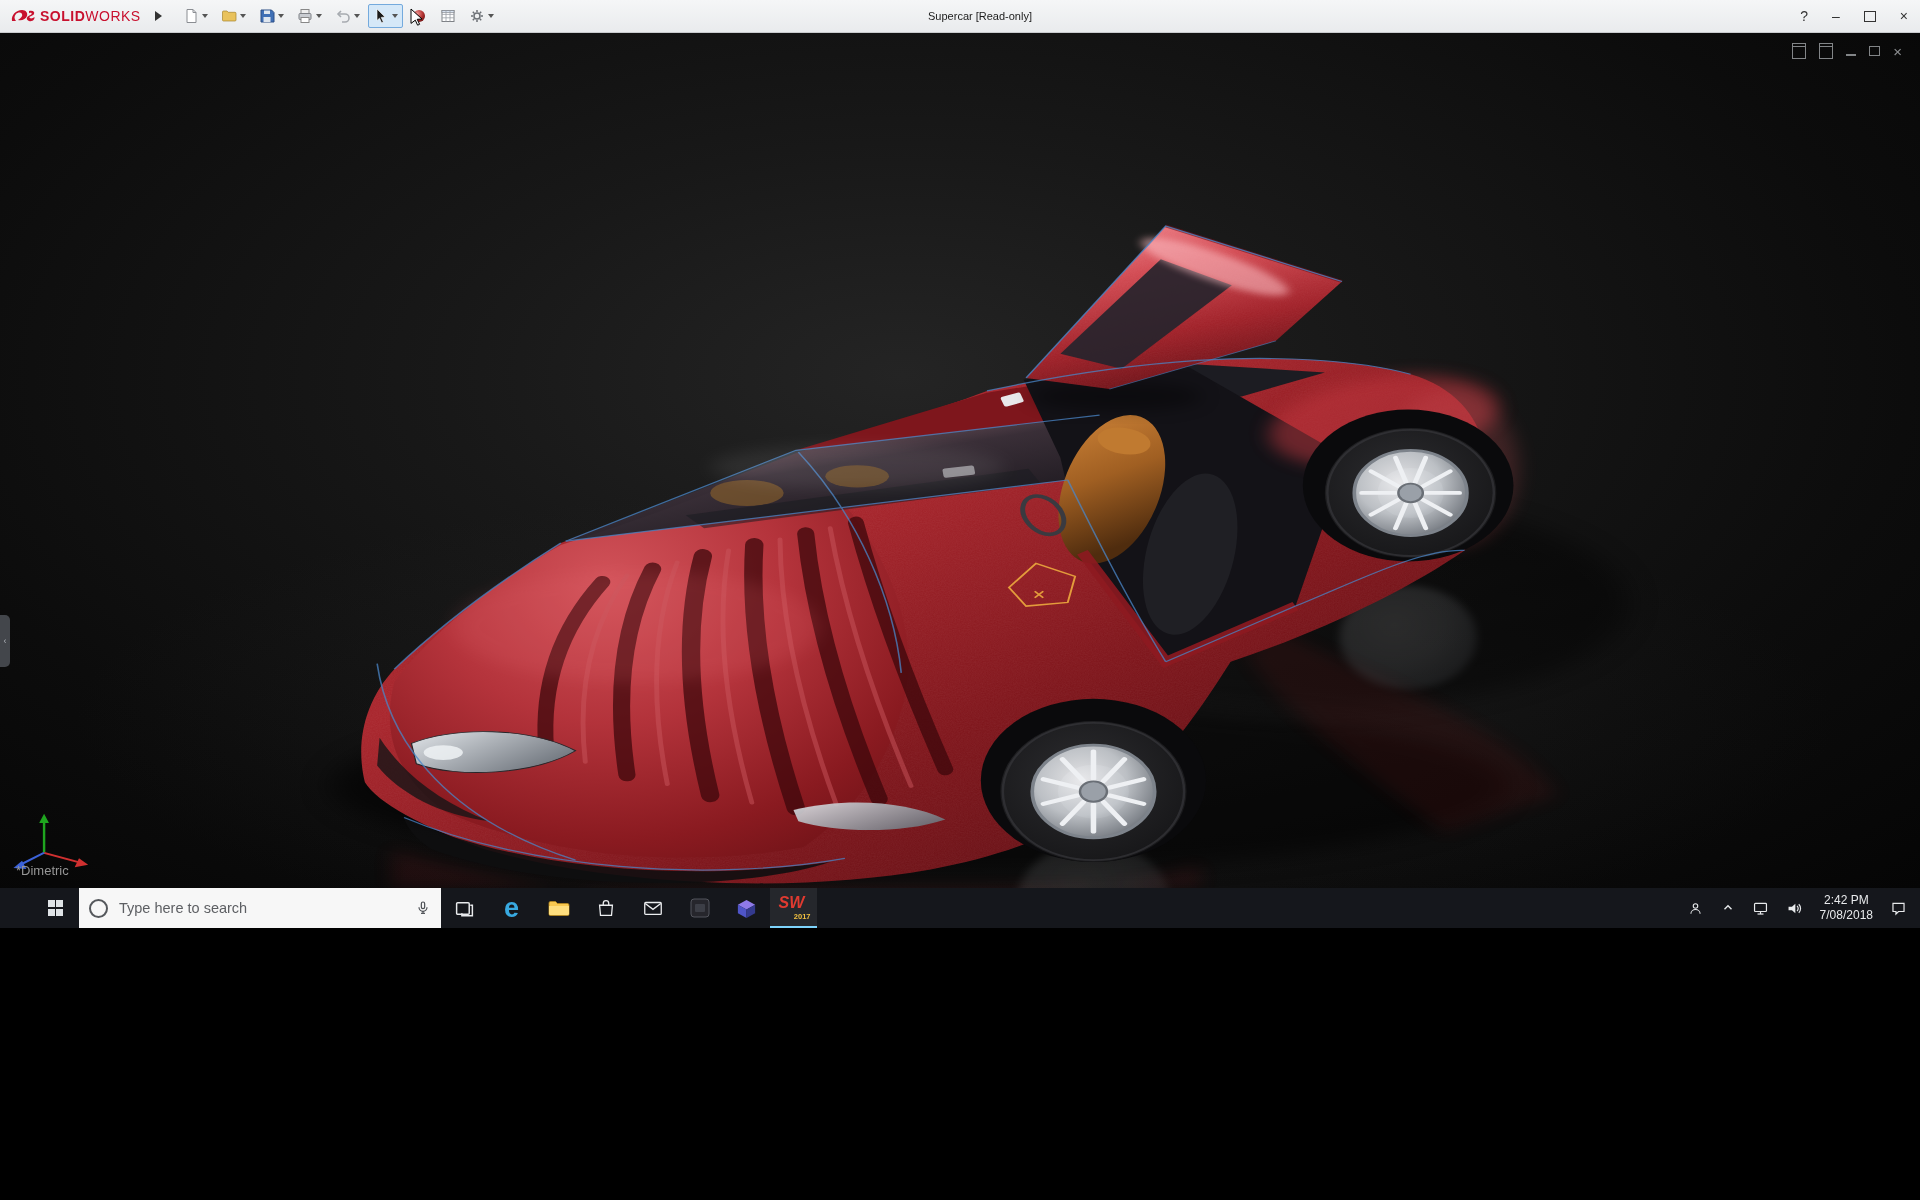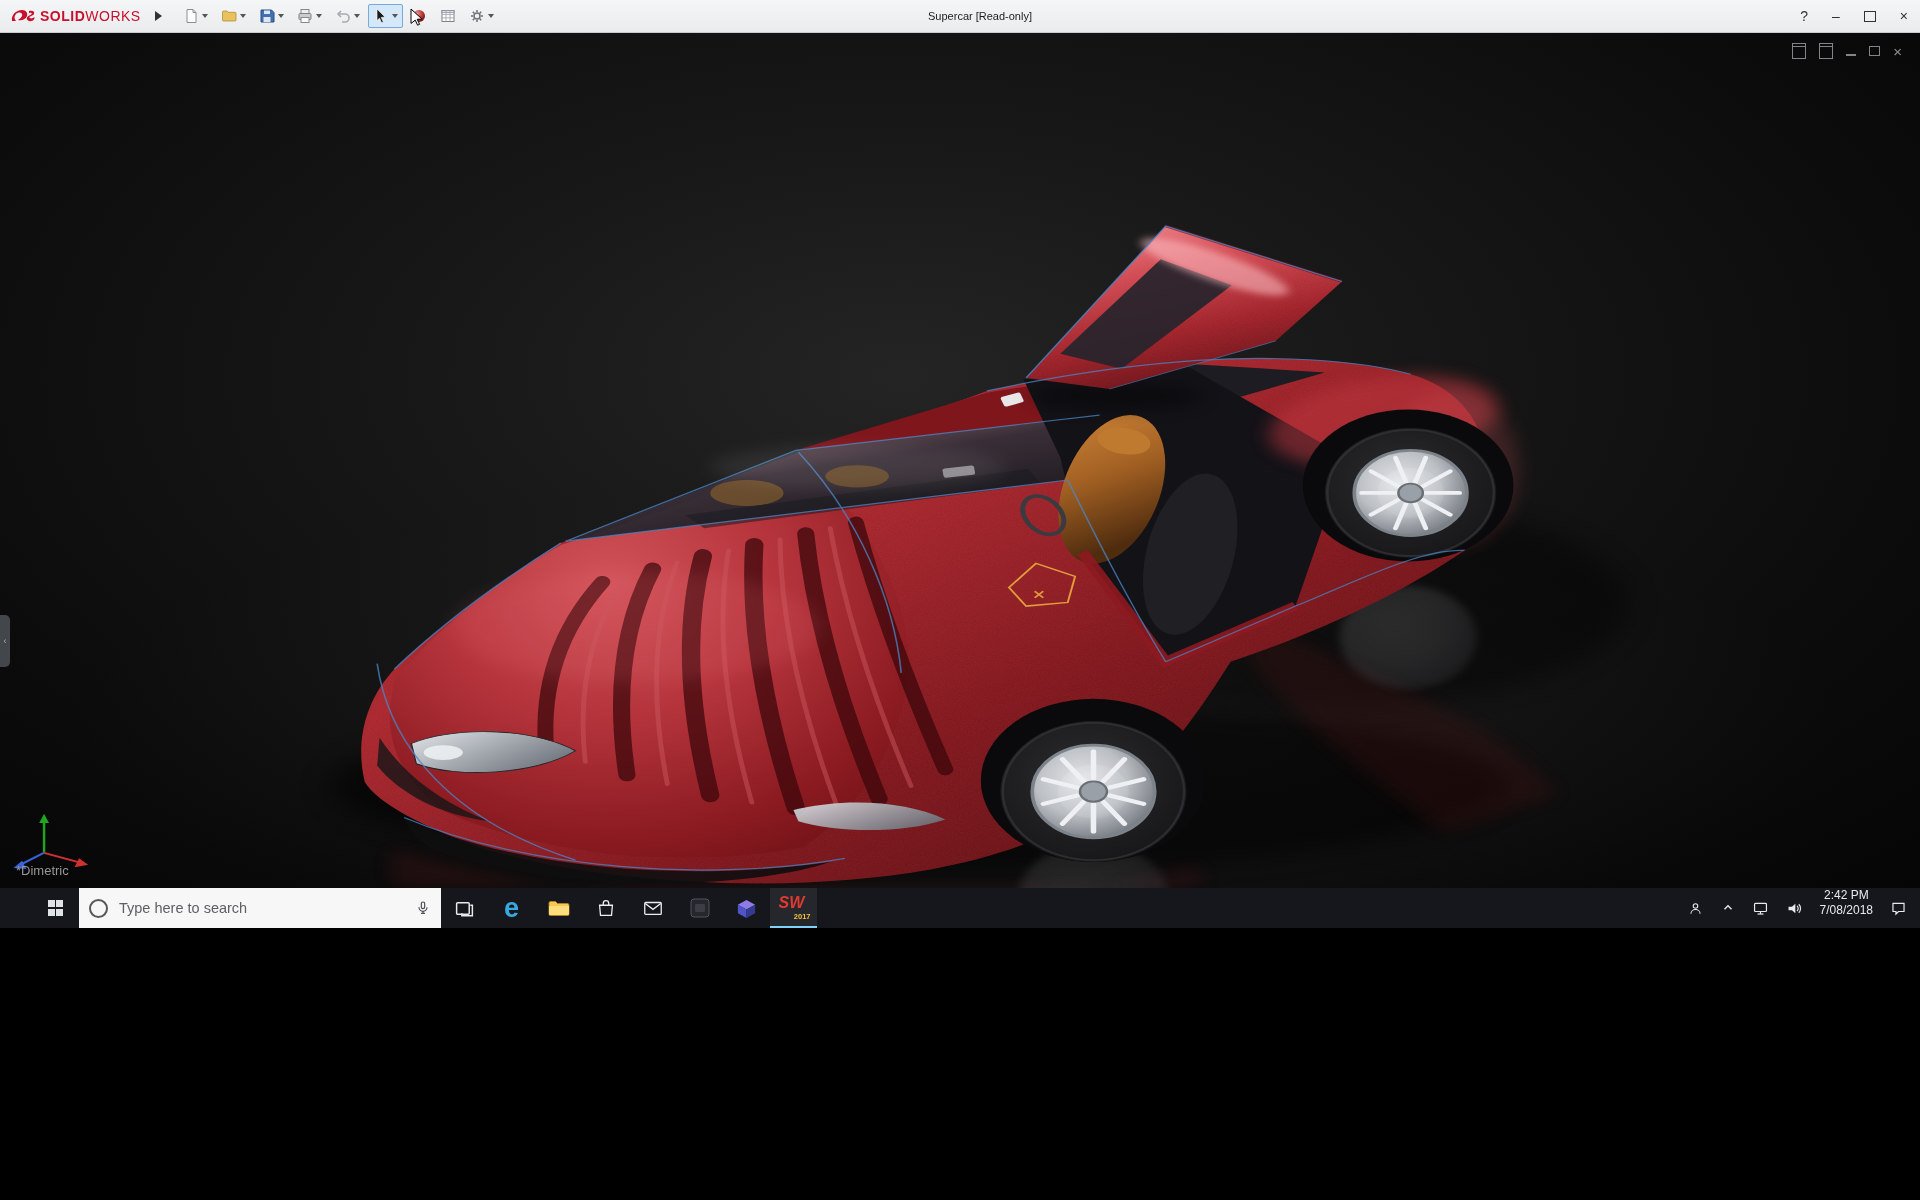--- a/index.html
+++ b/index.html
@@ -59,21 +59,21 @@
     font-family:"Liberation Sans",sans-serif;min-width:0;}
   .search-input::placeholder{color:#5d5f63;}
   .mic{flex:0 0 auto;display:flex;cursor:pointer;}
   .tb-app{width:47px;display:flex;align-items:center;justify-content:center;position:relative;}
   .tb-app.sw-active{background:rgba(255,255,255,.07);border-bottom:2px solid #7dd3fc;}
   .edge-e{font-size:27px;font-weight:700;color:#38a9e0;line-height:1;}
   .sw-mark{position:relative;width:32px;height:26px;display:block;}
   .sw-txt{position:absolute;left:1px;top:0;font-size:16px;font-weight:700;font-style:italic;color:#e03a30;line-height:1.1;}
   .sw-year{position:absolute;right:-1px;bottom:-1px;font-size:7.5px;font-weight:700;color:#f0c040;}
   .tray{margin-left:auto;display:flex;align-items:center;gap:7px;padding-right:8px;}
-  .tray button{display:flex;align-items:center;justify-content:flex-start;padding:0 5px;height:100%;}
+  .tray button{display:flex;align-items:center;justify-content:center;padding:0 5px;height:100%;}
   .clock{flex-direction:column;justify-content:center;line-height:15px;font-size:12px;text-align:center;}
   .clock div{width:100%;}
 </style>
 </head>
 <body>
 
 <div class="screen">
 
   <header class="titlebar">
     <div class="logo">

